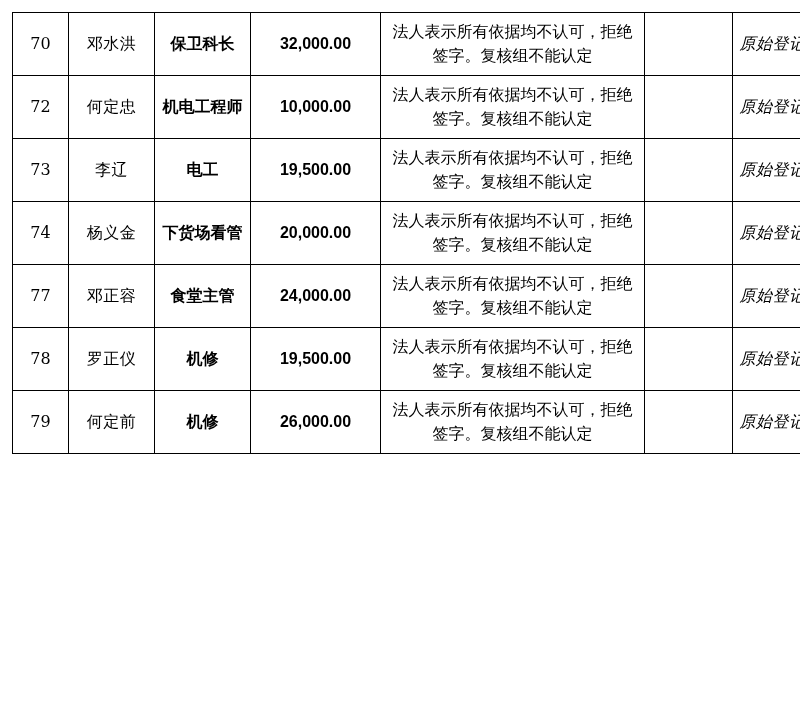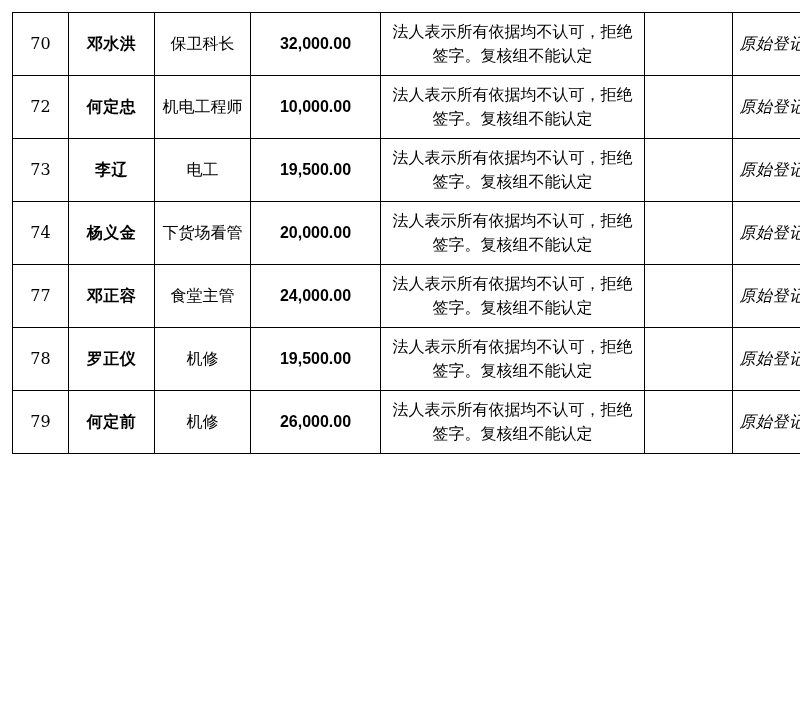--- a/index.html
+++ b/index.html
@@ -39,25 +39,25 @@
   col.c-blank  { width: 88px; }
   col.c-status { width: 80px; }
 
   .cell-index {
     font-family: "DejaVu Serif", "Liberation Serif", serif;
     font-size: 17px;
   }
   .cell-name {
     font-size: 18px;
     letter-spacing: 0.5px;
-    font-weight: bold;
   }
   .cell-post {
     font-size: 17px;
     line-height: 1.45;
+    font-weight: bold;
   }
   .cell-amount {
     font-family: Liberation Sans, sans-serif;
     font-size: 17px;
     font-weight: bold;
   }
   .cell-note {
     font-size: 14.5px;
     line-height: 1.6;
     text-align: center;

